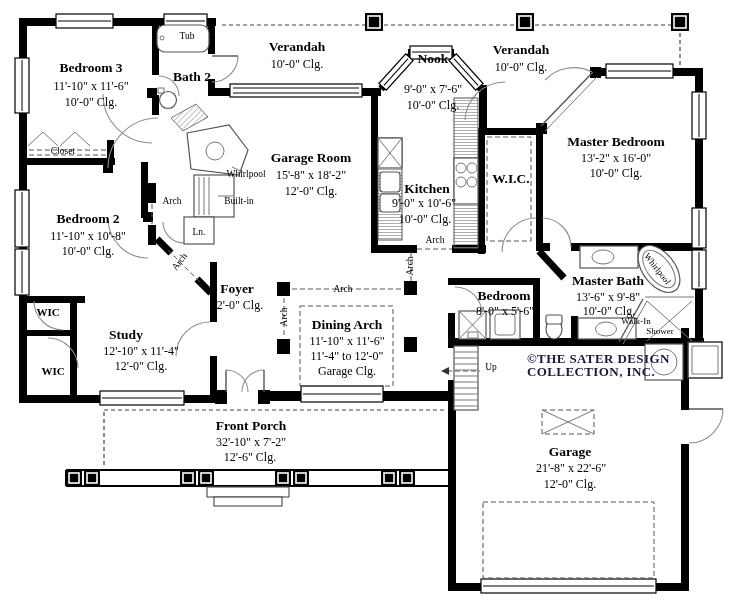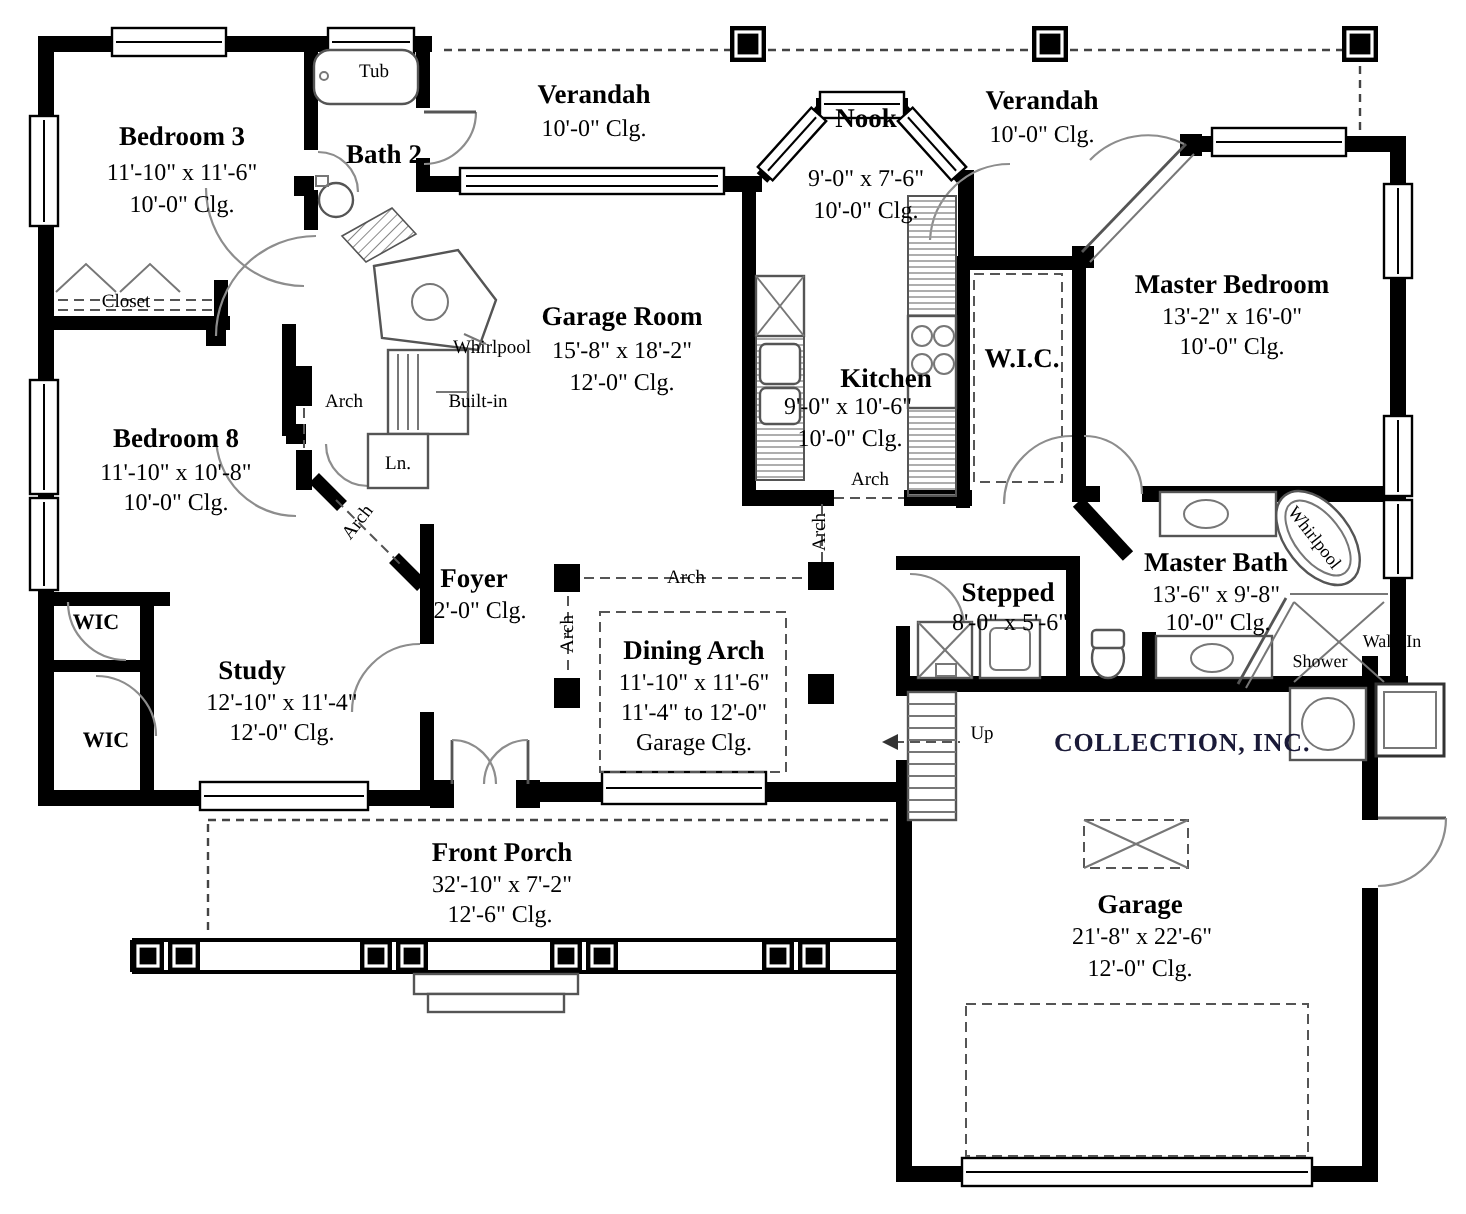--- a/index.html
+++ b/index.html
@@ -434,56 +434,57 @@
 <div class="lbl s" style="left:239px;top:202px">Built-in</div>
 <div class="lbl s" style="left:199px;top:233px">Ln.</div>
 
 <div class="lbl s" style="left:172px;top:202px">Arch</div>
 <div class="lbl s" style="left:180px;top:262px;transform:translate(-50%,-50%) rotate(-52deg)">Arch</div>
 <div class="lbl s" style="left:435px;top:241px">Arch</div>
 <div class="lbl s" style="left:411px;top:266px;transform:translate(-50%,-50%) rotate(-90deg)">Arch</div>
 <div class="lbl s" style="left:343px;top:290px">Arch</div>
 <div class="lbl s" style="left:285px;top:317px;transform:translate(-50%,-50%) rotate(-90deg)">Arch</div>
 
-<div class="lbl b" style="left:443px;top:189px">Kitchen</div>
+<div class="lbl b" style="left:427px;top:189px">Kitchen</div>
 <div class="lbl d" style="left:424px;top:203px">9'-0" x 10'-6"</div>
 <div class="lbl d" style="left:425px;top:219px">10'-0" Clg.</div>
 
 <div class="lbl b" style="left:511px;top:179px">W.I.C.</div>
 
-<div class="lbl b" style="left:88px;top:219px">Bedroom 8</div>
+<div class="lbl b" style="left:88px;top:219px">Bedroom 2</div>
 <div class="lbl d" style="left:88px;top:236px">11'-10" x 10'-8"</div>
 <div class="lbl d" style="left:88px;top:251px">10'-0" Clg.</div>
 
 <div class="lbl b" style="left:237px;top:289px">Foyer</div>
 <div class="lbl d" style="left:237px;top:305px">12'-0" Clg.</div>
 
 <div class="lbl wic" style="left:48px;top:312px">WIC</div>
 <div class="lbl wic" style="left:53px;top:371px">WIC</div>
 
 <div class="lbl b" style="left:126px;top:335px">Study</div>
 <div class="lbl d" style="left:141px;top:351px">12'-10" x 11'-4"</div>
 <div class="lbl d" style="left:141px;top:366px">12'-0" Clg.</div>
 
 <div class="lbl b" style="left:347px;top:325px">Dining Arch</div>
 <div class="lbl d" style="left:347px;top:341px">11'-10" x 11'-6"</div>
 <div class="lbl d" style="left:347px;top:356px">11'-4" to 12'-0"</div>
 <div class="lbl d" style="left:347px;top:371px">Garage Clg.</div>
 
-<div class="lbl b" style="left:504px;top:296px">Stepped</div>
+<div class="lbl b" style="left:504px;top:296px">Bedroom</div>
 <div class="lbl d" style="left:505px;top:311px">8'-0" x 5'-6"</div>
 
 <div class="lbl b" style="left:608px;top:281px">Master Bath</div>
 <div class="lbl d" style="left:608px;top:297px">13'-6" x 9'-8"</div>
 <div class="lbl d" style="left:609px;top:311px">10'-0" Clg.</div>
 
 <div class="lbl t" style="left:657px;top:269px;transform:translate(-50%,-50%) rotate(52deg)">Whirlpool</div>
-<div class="lbl t" style="left:696px;top:321px">Walk-In</div>
+<div class="lbl t" style="left:636px;top:321px">Walk-In</div>
 <div class="lbl t" style="left:660px;top:331px">Shower</div>
 
+<div class="lbl copyl" style="left:527px;top:358px">©THE SATER DESIGN</div>
 <div class="lbl copyl" style="left:527px;top:371px">COLLECTION, INC.</div>
 
 <div class="lbl s" style="left:491px;top:368px">Up</div>
 
 <div class="lbl b" style="left:251px;top:426px">Front Porch</div>
 <div class="lbl d" style="left:251px;top:442px">32'-10" x 7'-2"</div>
 <div class="lbl d" style="left:250px;top:457px">12'-6" Clg.</div>
 
 <div class="lbl b" style="left:570px;top:452px">Garage</div>
 <div class="lbl d" style="left:571px;top:468px">21'-8" x 22'-6"</div>

